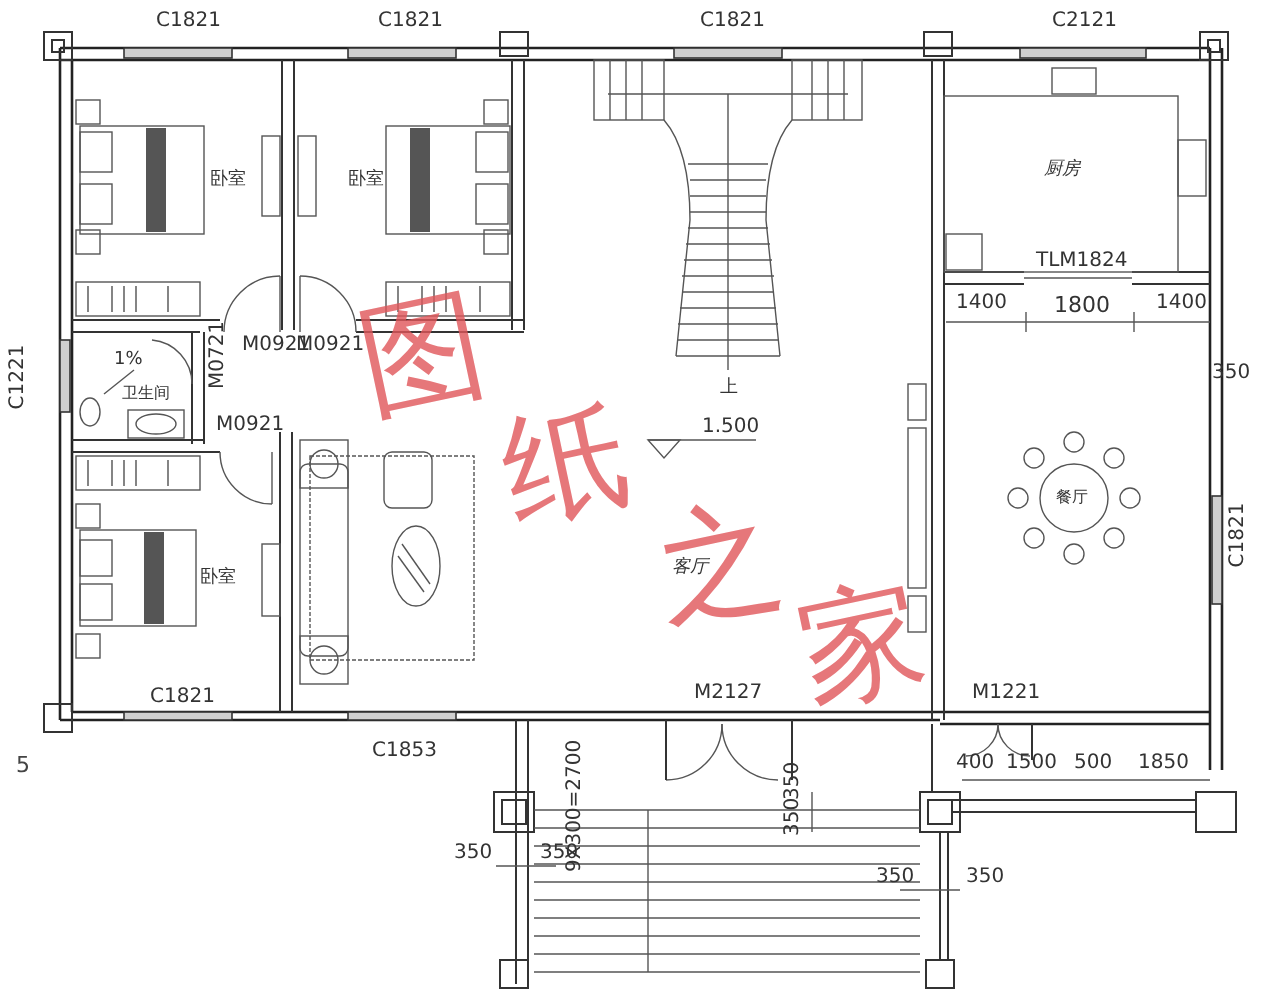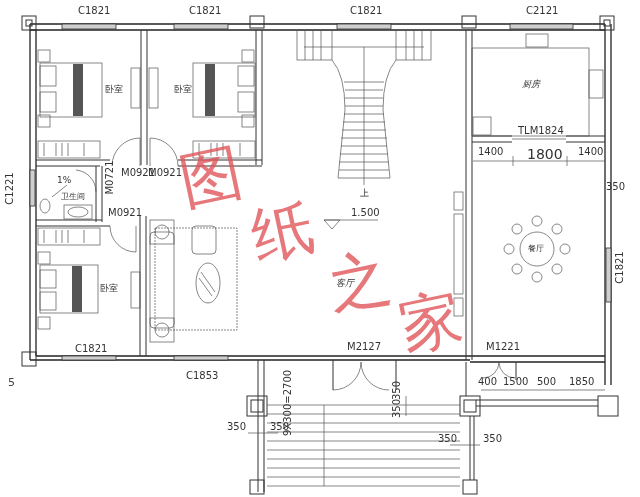--- a/index.html
+++ b/index.html
@@ -301,21 +301,21 @@
   <span style="position:absolute;left:105px;top:83px;font-size:9px;color:#333;">卧室</span>
   <span style="position:absolute;left:174px;top:83px;font-size:9px;color:#333;">卧室</span>
   <span style="position:absolute;left:100px;top:282px;font-size:9px;color:#333;">卧室</span>
   <span style="position:absolute;left:61px;top:191px;font-size:8px;color:#333;">卫生间</span>
   <span style="position:absolute;left:57px;top:175px;font-size:9px;color:#333;">1%</span>
   <span style="position:absolute;left:336px;top:277px;font-size:9px;color:#333;font-style:italic;">客厅</span>
   <span style="position:absolute;left:522px;top:78px;font-size:9px;color:#333;font-style:italic;">厨房</span>
   <span style="position:absolute;left:528px;top:243px;font-size:8px;color:#333;">餐厅</span>
 
   <span style="position:absolute;left:478px;top:146px;font-size:10px;color:#333;">1400</span>
-  <span style="position:absolute;left:527px;top:146px;font-size:14px;color:#333;">1800</span>
+  <span style="position:absolute;left:527px;top:146px;font-size:11px;color:#333;">1800</span>
   <span style="position:absolute;left:578px;top:146px;font-size:10px;color:#333;">1400</span>
   <span style="position:absolute;left:606px;top:181px;font-size:10px;color:#333;">350</span>
 
   <span style="position:absolute;left:478px;top:376px;font-size:10px;color:#333;">400</span>
   <span style="position:absolute;left:503px;top:376px;font-size:10px;color:#333;">1500</span>
   <span style="position:absolute;left:537px;top:376px;font-size:10px;color:#333;text-align:right;">500</span>
   <span style="position:absolute;left:569px;top:376px;font-size:10px;color:#333;">1850</span>
 
   <span style="position:absolute;left:282px;top:436px;font-size:10px;color:#333;transform:rotate(-90deg);transform-origin:left top;">9X300=2700</span>
   <span style="position:absolute;left:227px;top:421px;font-size:10px;color:#333;">350</span>

